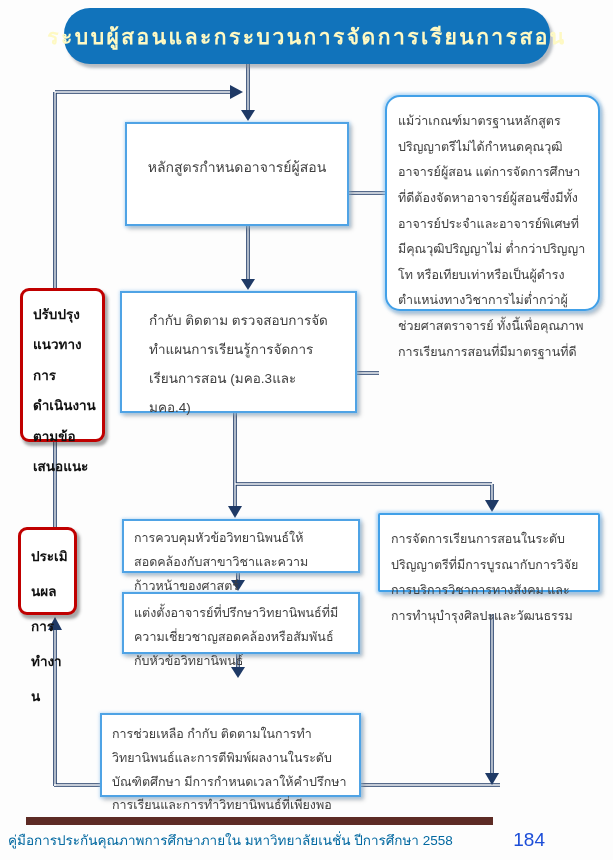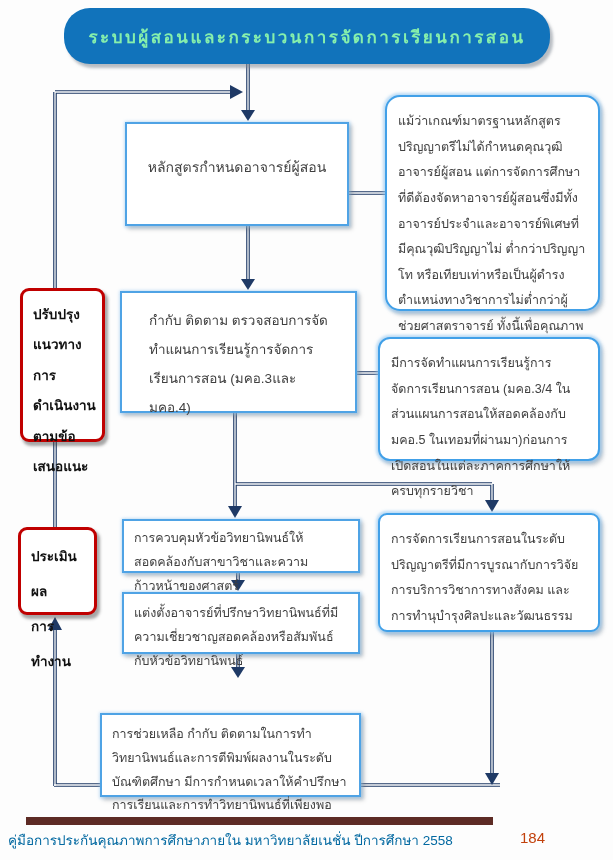--- a/index.html
+++ b/index.html
@@ -13,21 +13,21 @@
   .white-core{stroke:#fdfdfd;stroke-width:1.3;fill:none;}
   .ah{fill:#1f3a66;stroke:none;}
 
   .banner{
     position:absolute;left:64px;top:8px;width:486px;height:56px;z-index:2;
     background:#1173bb;border-radius:26px;
     box-shadow:3px 4px 3px rgba(125,135,145,.55);
     display:flex;align-items:center;justify-content:center;
   }
   .banner span{
-    color:#86efac;font-size:17px;font-weight:bold;letter-spacing:2.5px;white-space:nowrap;
+    color:#fef9c3;font-size:21px;font-weight:bold;letter-spacing:2.5px;white-space:nowrap;
   }
 
   .fbox,.callout,.redbox{
     position:absolute;z-index:2;background:#ffffff;
     overflow-wrap:anywhere;word-break:normal;
   }
   .fbox{
     border:2px solid #4fa3e5;
     box-shadow:0 0 3px 1.5px rgba(140,195,240,.6),3px 3px 4px rgba(90,90,90,.35);
     font-size:12.5px;line-height:1.9;padding:9px 4px;text-align:left;color:#3f3f3f;
@@ -44,27 +44,27 @@
     padding:9px 4px 8px 10px;white-space:pre-line;
   }
 
   .box-curriculum{left:125px;top:122px;width:224px;height:104px;text-align:center;padding-top:30px;font-size:14px;}
   .box-monitor{left:120px;top:291px;width:237px;height:122px;font-size:13.5px;line-height:2.15;padding:13px 27px;}
   .box-thesis-topic{left:122px;top:519px;width:238px;height:54px;padding:6px 10px;}
   .box-advisor{left:122px;top:592px;width:238px;height:62px;padding:8px 10px;}
   .box-support{left:100px;top:679px;width:261px;height:84px;padding:8px 10px;margin-top:34px;}
   .callout-qualification{left:385px;top:95px;width:215px;height:216px;border-radius:15px;}
   .callout-plan{left:378px;top:337px;width:222px;height:124px;}
-  .box-integration{left:378px;top:513px;width:222px;height:119px;border-radius:9px;}
+  .box-integration{left:378px;top:513px;width:222px;height:79px;border-radius:2px;}
   .box-improve{left:20px;top:288px;width:85px;height:154px;}
-  .box-evaluate{left:18px;top:527px;width:79px;height:88px;line-height:2.6;}
+  .box-evaluate{left:18px;top:527px;width:59px;height:88px;line-height:2.6;}
 
   .footer-bar{position:absolute;left:26px;top:817px;width:467px;height:8px;background:#5d2b25;z-index:2;}
   .footer-text{position:absolute;left:8px;top:829px;font-size:13.5px;color:#0369a1;z-index:2;}
-  .footer-page{position:absolute;right:68px;top:829px;font-size:15px;color:#c2410c;z-index:2;}
+  .footer-page{position:absolute;right:68px;top:829px;font-size:19px;color:#1d4ed8;z-index:2;}
 </style>
 </head>
 <body>
 
 <div class="stage">
 
   <svg class="connectors" width="613" height="860" viewBox="0 0 613 860">
     <g>
       <path class="navy-lines" d="M248 64 V111 M55 92 H231 M55 92 V290 M55 440 V530 M55 628 V786 M54 785 H500 M248 226 V280 M349 193 H386 M357 373 H379 M235 413 V484 M235 484 H492 M235 484 V507 M492 484 V501 M238 573 V581 M238 654 V668 M240 763 V775 M492 614 V774"></path>
       <path class="white-core" d="M248 64 V111 M55 92 H231 M55 92 V290 M55 440 V530 M55 628 V786 M54 785 H500 M248 226 V280 M349 193 H386 M357 373 H379 M235 413 V484 M235 484 H492 M235 484 V507 M492 484 V501 M238 573 V581 M238 654 V668 M240 763 V775 M492 614 V774"></path>
@@ -86,21 +86,20 @@
   <div class="banner">
     <span>ระบบผู้สอนและกระบวนการจัดการเรียนการสอน</span>
   </div>
 
   <div class="fbox box-curriculum">หลักสูตรกำหนดอาจารย์ผู้สอน</div>
 
   <div class="callout callout-qualification">แม้ว่าเกณฑ์มาตรฐานหลักสูตรปริญญาตรีไม่ได้กำหนดคุณวุฒิอาจารย์ผู้สอน แต่การจัดการศึกษาที่ดีต้องจัดหาอาจารย์ผู้สอนซึ่งมีทั้งอาจารย์ประจำและอาจารย์พิเศษที่มีคุณวุฒิปริญญาไม่ ต่ำกว่าปริญญาโท หรือเทียบเท่าหรือเป็นผู้ดำรงตำแหน่งทางวิชาการไม่ต่ำกว่าผู้ช่วยศาสตราจารย์ ทั้งนี้เพื่อคุณภาพการเรียนการสอนที่มีมาตรฐานที่ดี</div>
 
   <div class="fbox box-monitor">กำกับ ติดตาม ตรวจสอบการจัดทำแผนการเรียนรู้การจัดการเรียนการสอน (มคอ.3และ มคอ.4)</div>
 
-  <div class="callout callout-plan">มีการจัดทำแผนการเรียนรู้การจัดการเรียนการสอน (มคอ.3/4 ในส่วนแผนการสอนให้สอดคล้องกับ มคอ.5 ในเทอมที่ผ่านมา)ก่อนการเปิดสอนในแต่ละภาคการศึกษาให้ครบทุกรายวิชา</div>
 
   <div class="fbox box-advisor">แต่งตั้งอาจารย์ที่ปรึกษาวิทยานิพนธ์ที่มีความเชี่ยวชาญสอดคล้องหรือสัมพันธ์กับหัวข้อวิทยานิพนธ์</div>
 
   <div class="fbox box-thesis-topic">การควบคุมหัวข้อวิทยานิพนธ์ให้สอดคล้องกับสาขาวิชาและความก้าวหน้าของศาสตร์</div>
 
   <div class="fbox box-support">การช่วยเหลือ กำกับ ติดตามในการทำวิทยานิพนธ์และการตีพิมพ์ผลงานในระดับบัณฑิตศึกษา มีการกำหนดเวลาให้คำปรึกษาการเรียนและการทำวิทยานิพนธ์ที่เพียงพอ</div>
 
   <div class="callout box-integration">การจัดการเรียนการสอนในระดับปริญญาตรีที่มีการบูรณากับการวิจัย การบริการวิชาการทางสังคม และการทำนุบำรุงศิลปะและวัฒนธรรม</div>
 
   <div class="redbox box-improve">ปรับปรุง

